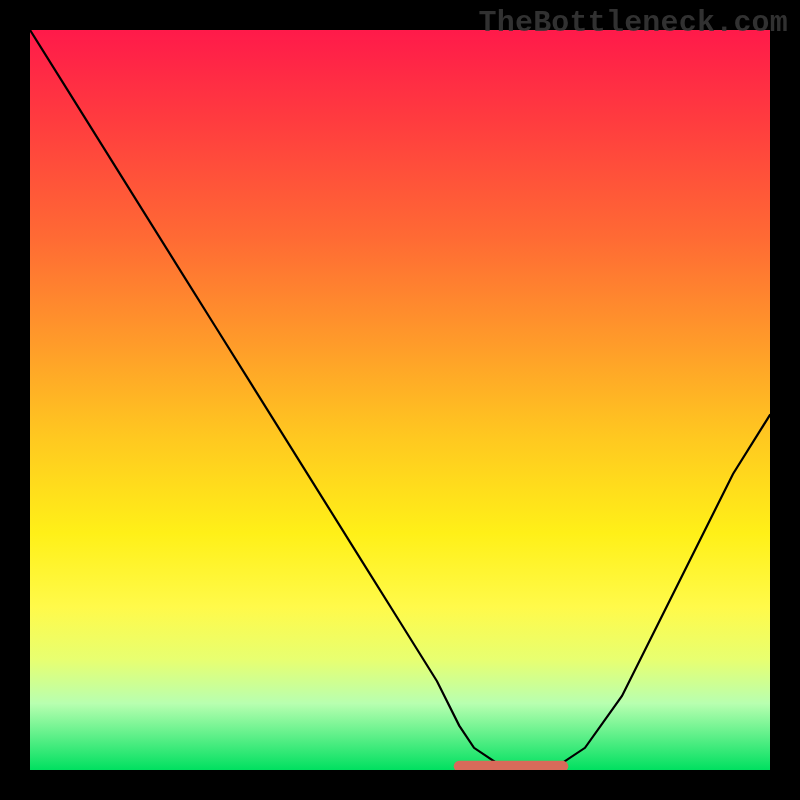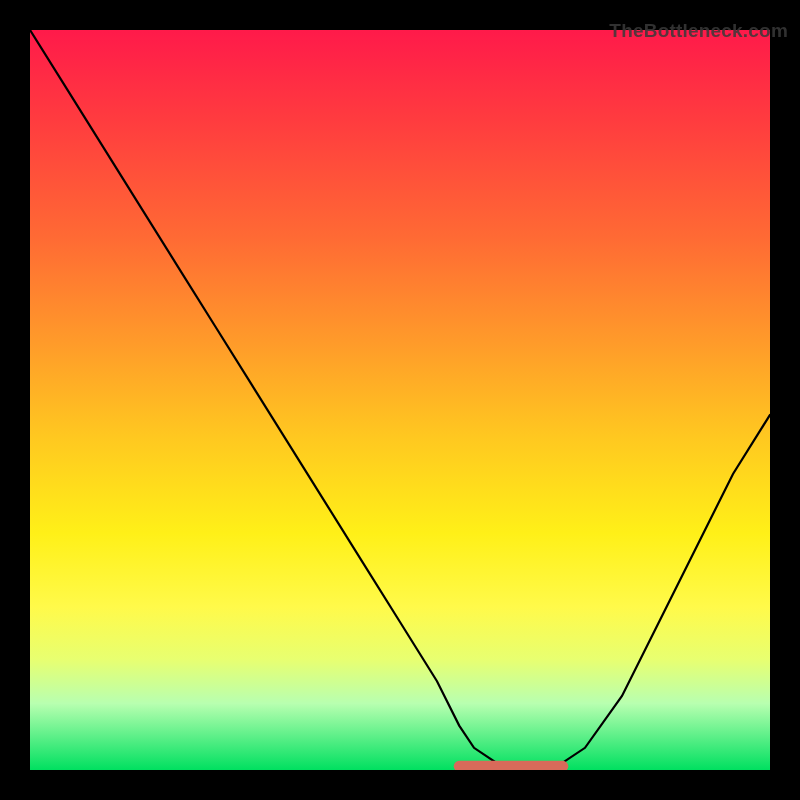--- a/index.html
+++ b/index.html
@@ -24,27 +24,28 @@
       #ff9a2a 42%,
       #ffc820 55%,
       #fff018 68%,
       #fffa4a 78%,
       #e8ff70 85%,
       #b8ffb0 91%,
       #00e060 100%);
   }
   .watermark {
     position: absolute;
-    top: 20px;
+    top: 6px;
     right: 12px;
     color: #3a3a3a;
-    font-size: 19px;
+    font-size: 30px;
     font-weight: 600;
     letter-spacing: 0.2px;
     opacity: 0.85;
+    font-family: Liberation Mono, monospace;
   }
   svg {
     position: absolute;
     left: 0;
     top: 0;
   }
 </style>
 </head>
 <body>
 

